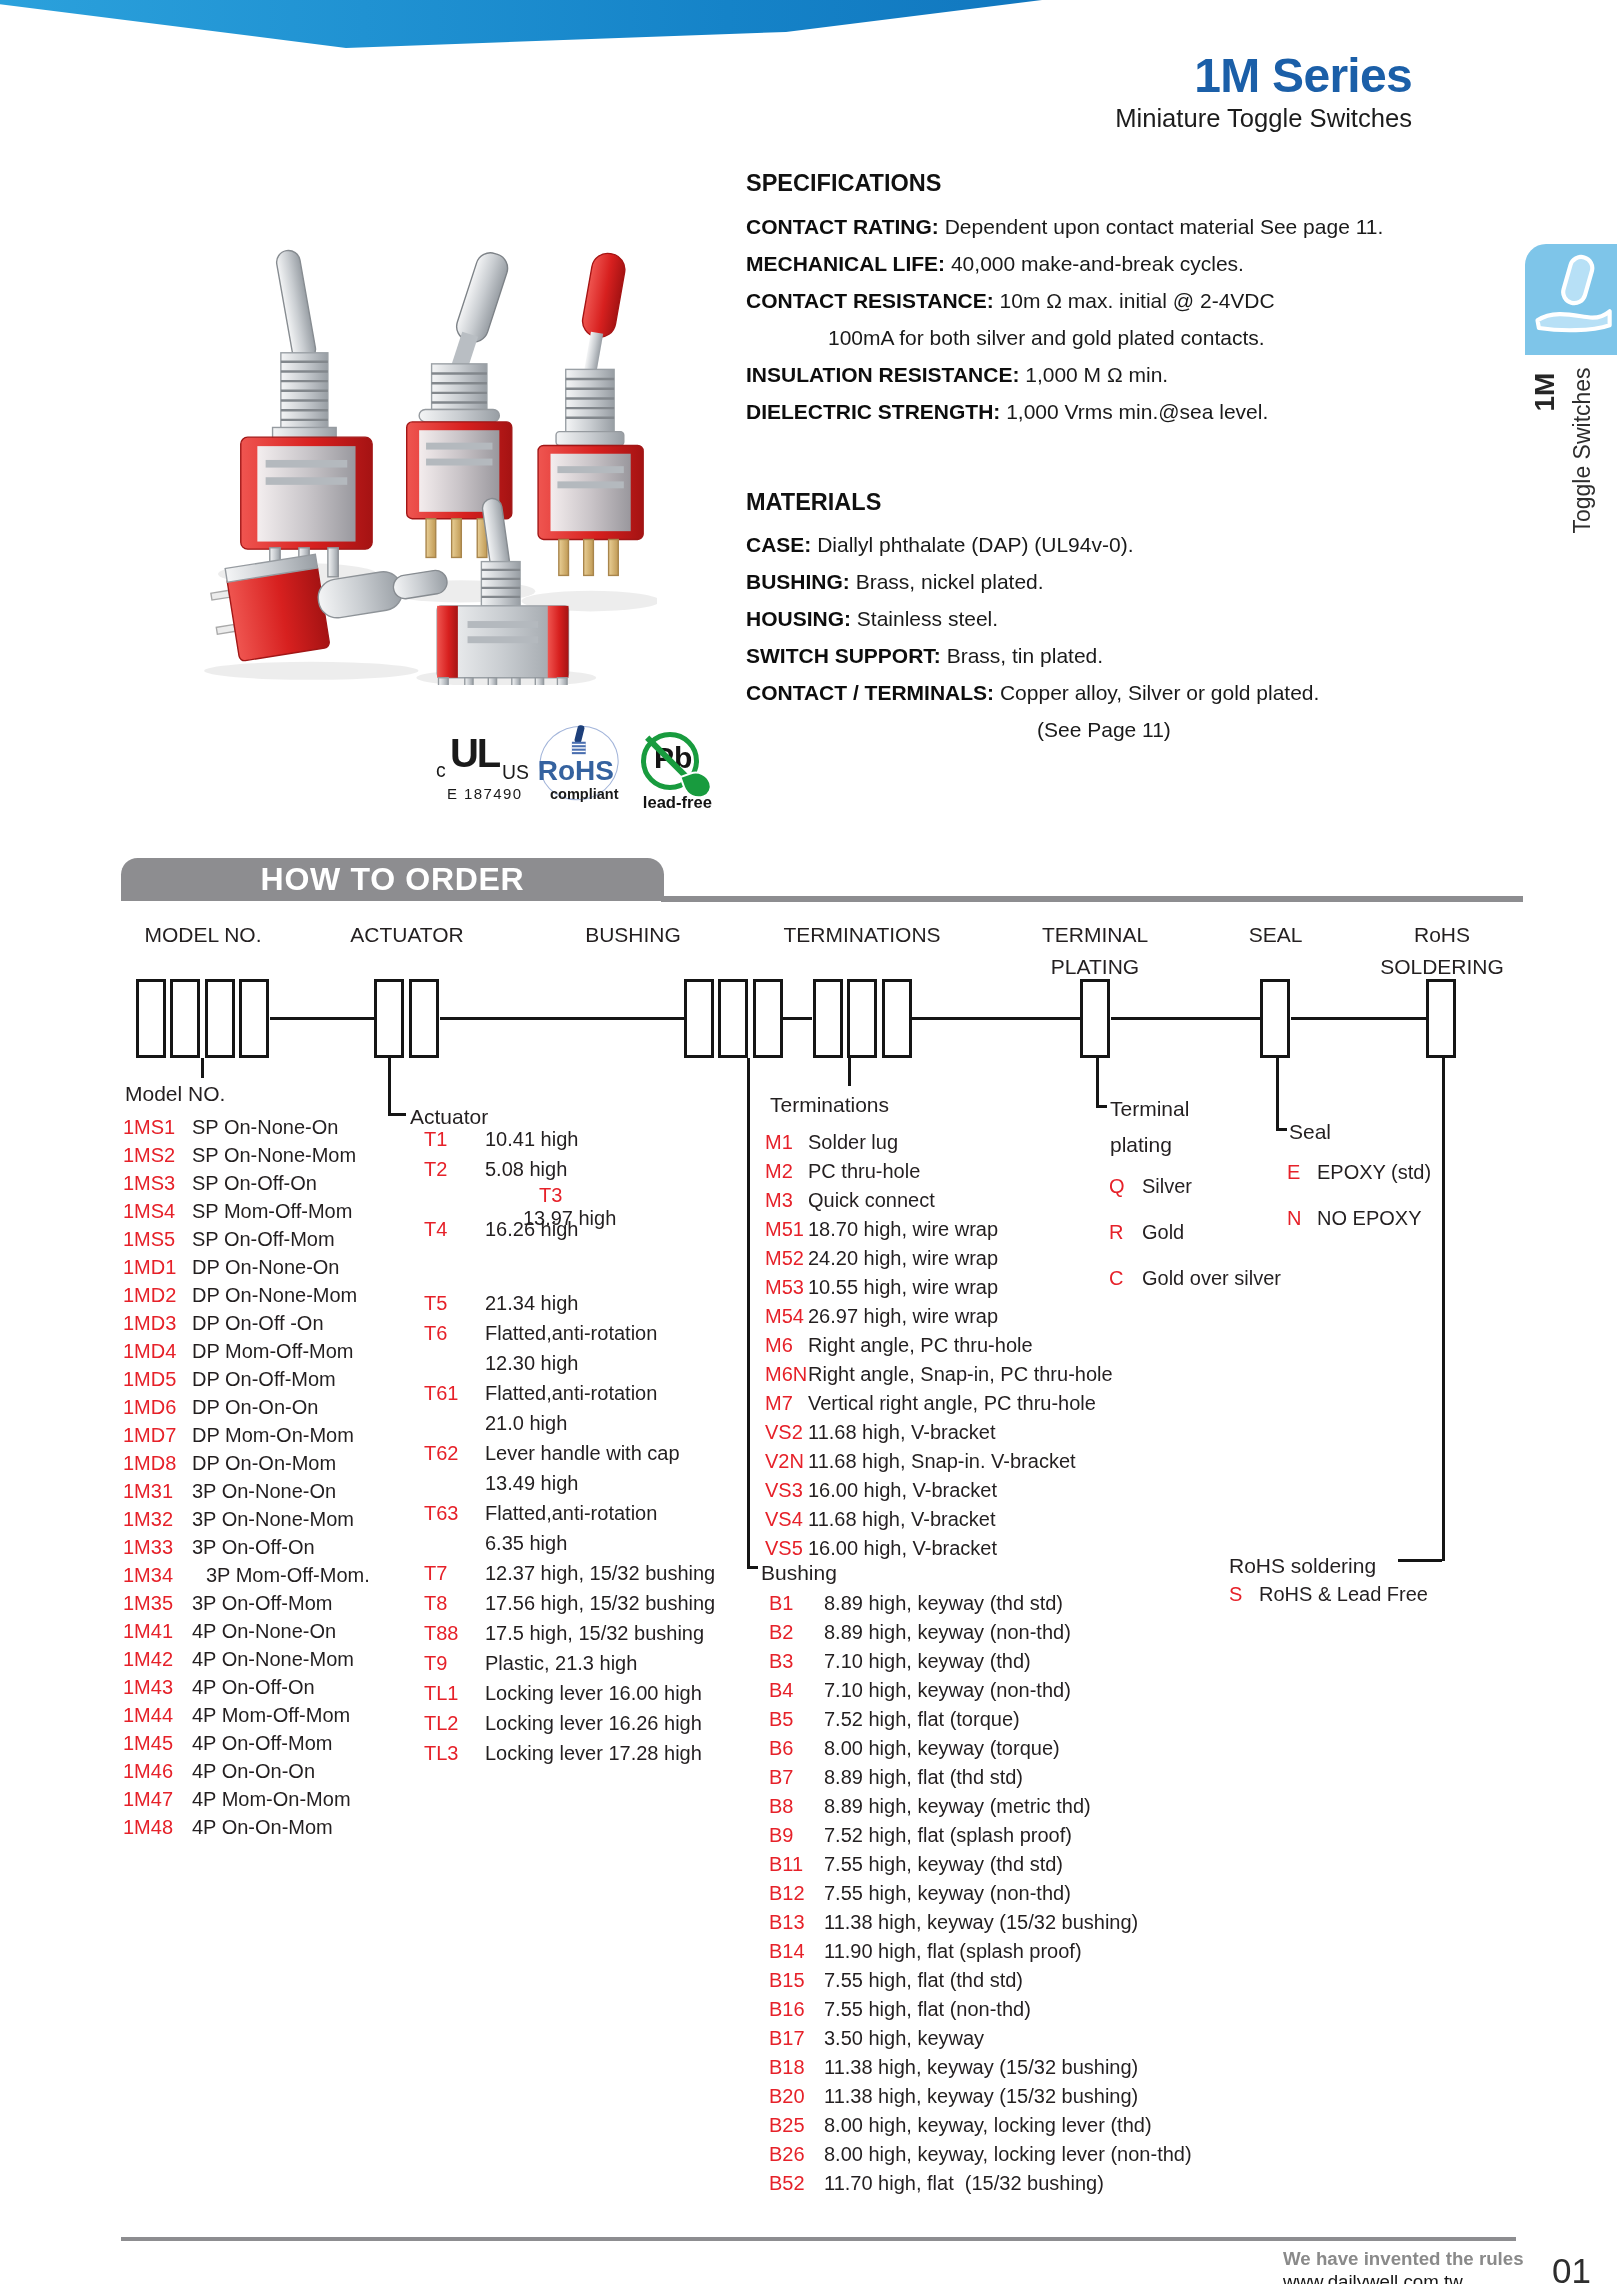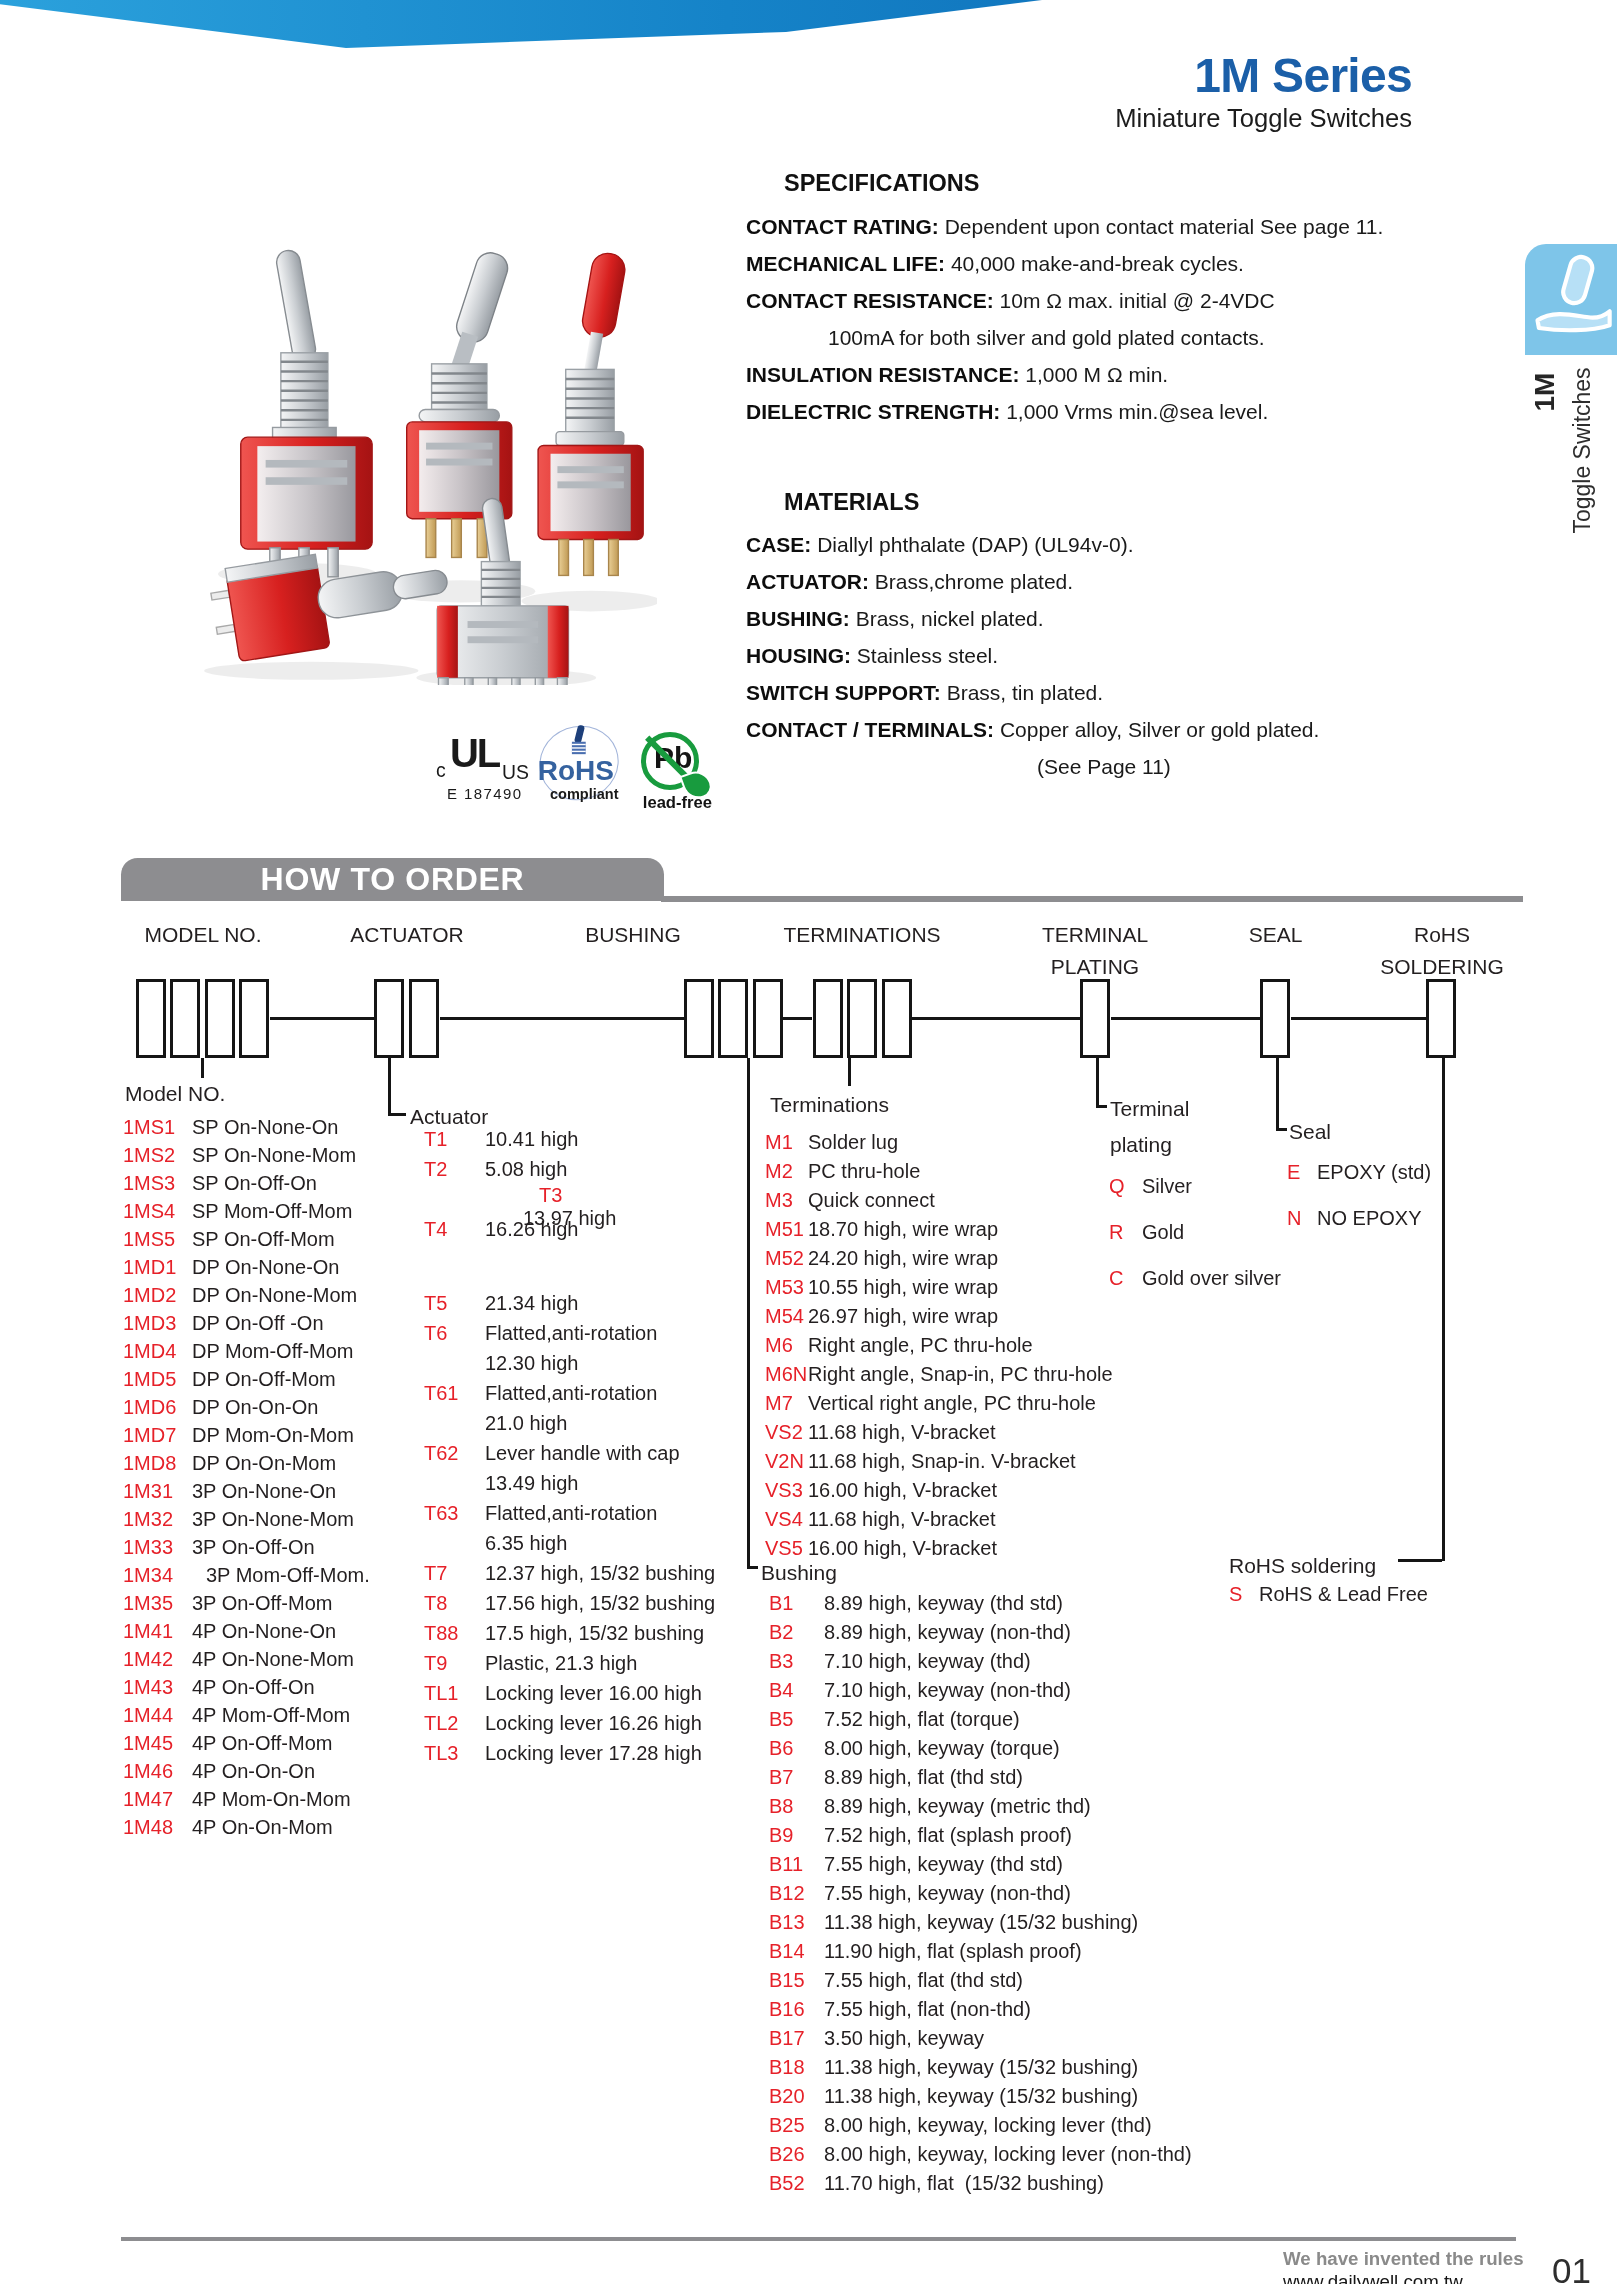--- a/index.html
+++ b/index.html
@@ -16,21 +16,21 @@
   #series-title{right:206px;top:48px;font-size:48px;font-weight:bold;color:#1b5fa8;letter-spacing:-0.7px;}
   #series-subtitle{right:206px;top:104px;font-size:25.6px;color:#1c1c1c;}
 
   
   #side-tab{left:1525px;top:244px;width:93px;height:111px;background:#7ec5e9;border-radius:21px 0 0 0;}
   .vtext{display:flex;align-items:center;justify-content:center;white-space:nowrap;}
   #side-1m{left:1526px;top:378px;width:37px;height:28px;transform:rotate(-90deg);font-size:28px;font-weight:bold;color:#262626;}
   #side-ts{left:1509px;top:438px;width:147px;height:25px;transform:rotate(-90deg);font-size:23px;color:#2e2e2e;}
 
   
-  .sec-head{font-size:23.5px;font-weight:bold;color:#111;margin-left:38px;}
+  .sec-head{font-size:23.5px;font-weight:bold;color:#111;}
   #spec-head{left:746px;top:170px;}
   #mat-head{left:746px;top:489px;}
   .sec-body{left:746px;width:761px;font-size:21px;line-height:37px;color:#1a1a1a;}
   #spec-body{top:208px;}
   #mat-body{top:526px;}
   .spec-line b{font-weight:bold;color:#0d0d0d;}
   .spec-line.indent{padding-left:82px;}
   .spec-line.note{padding-left:291px;}
 
   
@@ -222,21 +222,20 @@
       <div class="spec-line"><b>MECHANICAL LIFE:</b> 40,000 make-and-break cycles.</div>
       <div class="spec-line"><b>CONTACT RESISTANCE:</b> 10m Ω max. initial @ 2-4VDC</div>
       <div class="spec-line indent">100mA for both silver and gold plated contacts.</div>
       <div class="spec-line"><b>INSULATION RESISTANCE:</b> 1,000 M Ω  min.</div>
       <div class="spec-line"><b>DIELECTRIC STRENGTH:</b> 1,000 Vrms min.@sea level.</div>
     </div>
 
   <div id="mat-head" class="abs sec-head">MATERIALS</div>
   <div id="mat-body" class="abs sec-body">
       <div class="spec-line"><b>CASE:</b> Diallyl phthalate (DAP) (UL94v-0).</div>
-      <div class="spec-line"><b>ACTUATOR:</b> Brass,chrome plated.</div>
       <div class="spec-line"><b>BUSHING:</b> Brass, nickel plated.</div>
       <div class="spec-line"><b>HOUSING:</b> Stainless steel.</div>
       <div class="spec-line"><b>SWITCH  SUPPORT:</b> Brass, tin plated.</div>
       <div class="spec-line"><b>CONTACT / TERMINALS:</b> Copper alloy, Silver or gold plated.</div>
       <div class="spec-line note">(See Page 11)</div>
     </div>
 
   <div id="ul-logo" class="abs">
     <span class="abs logo-t" style="left:0;top:23.5px;font-size:19.4px">c</span>
     <span class="abs logo-t" style="left:14px;top:-4.2px;font-size:40px;font-weight:bold;letter-spacing:-2.1px">UL</span>

